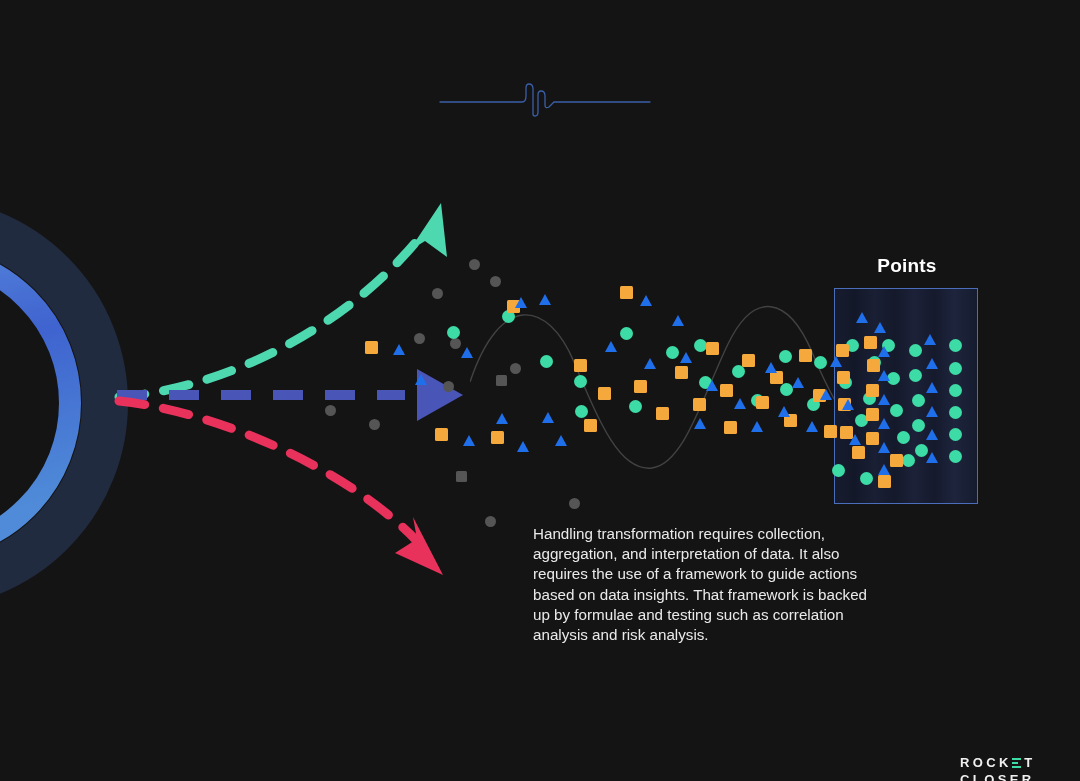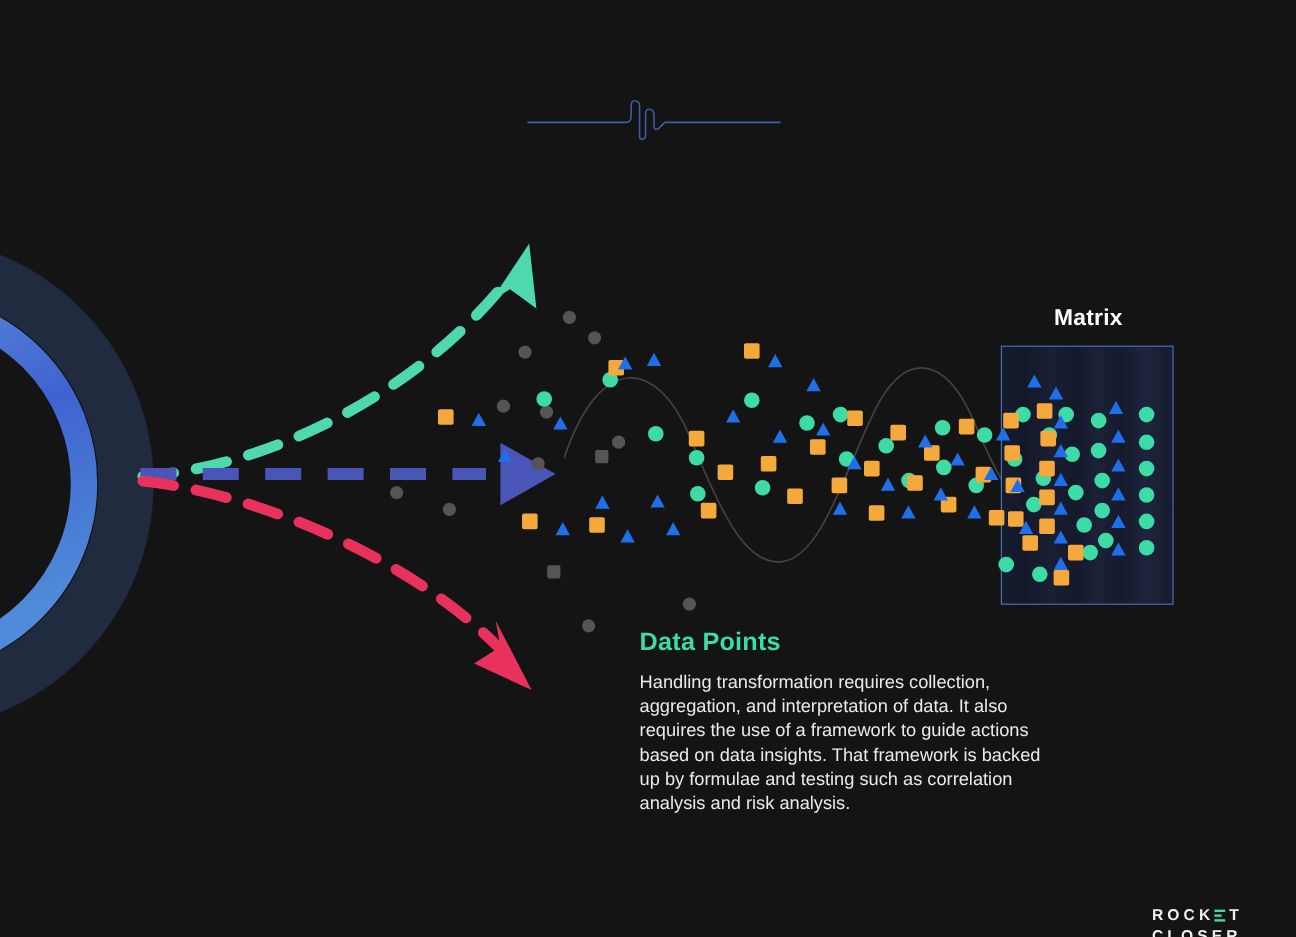--- a/index.html
+++ b/index.html
@@ -136,21 +136,21 @@
     <g>
       <path d="M24 216 C 120 226, 250 282, 322 356" fill="none" stroke="#e8325c" stroke-width="9" stroke-linecap="round" stroke-dasharray="26 19"></path>
       <path d="M348 390 L 300 368 L 322 354 L 318 332 Z" fill="#e8325c"></path>
     </g>
   </svg>
 
   <svg id="wave" viewBox="0 0 430 200">
     <path d="M0 82 C 30 -8, 78 0, 104 62 C 130 124, 150 172, 182 168 C 214 164, 232 98, 258 44 C 284 -10, 318 -4, 342 52 C 362 100, 382 140, 420 148" fill="none" stroke="rgba(155,155,155,0.34)" stroke-width="1.4"></path>
   </svg>
 
-  <div id="matrix-label">Matrix</div>
+  <div id="matrix-label">Points</div>
   <div id="matrix-box"></div>
 
   <div id="shapes">
       <div class="sh circ" style="width: 11px; height: 11px; background: rgb(85, 85, 85); left: 468.5px; top: 258.5px;"></div>
       <div class="sh circ" style="width: 11px; height: 11px; background: rgb(85, 85, 85); left: 431.5px; top: 287.5px;"></div>
       <div class="sh circ" style="width: 11px; height: 11px; background: rgb(85, 85, 85); left: 489.5px; top: 275.5px;"></div>
       <div class="sh circ" style="width: 11px; height: 11px; background: rgb(85, 85, 85); left: 413.5px; top: 332.5px;"></div>
       <div class="sh circ" style="width: 11px; height: 11px; background: rgb(85, 85, 85); left: 449.5px; top: 337.5px;"></div>
       <div class="sh circ" style="width: 11px; height: 11px; background: rgb(85, 85, 85); left: 368.5px; top: 418.5px;"></div>
       <div class="sh circ" style="width: 11px; height: 11px; background: rgb(85, 85, 85); left: 324.5px; top: 404.5px;"></div>
@@ -270,21 +270,20 @@
       <div class="sh tri" style="border-left-width: 6.5px; border-right-width: 6.5px; border-bottom-width: 11.96px; border-bottom-color: rgb(31, 111, 235); left: 877.5px; top: 464.02px;"></div>
       <div class="sh tri" style="border-left-width: 6.5px; border-right-width: 6.5px; border-bottom-width: 11.96px; border-bottom-color: rgb(31, 111, 235); left: 923.5px; top: 334.02px;"></div>
       <div class="sh tri" style="border-left-width: 6.5px; border-right-width: 6.5px; border-bottom-width: 11.96px; border-bottom-color: rgb(31, 111, 235); left: 925.5px; top: 358.02px;"></div>
       <div class="sh tri" style="border-left-width: 6.5px; border-right-width: 6.5px; border-bottom-width: 11.96px; border-bottom-color: rgb(31, 111, 235); left: 925.5px; top: 382.02px;"></div>
       <div class="sh tri" style="border-left-width: 6.5px; border-right-width: 6.5px; border-bottom-width: 11.96px; border-bottom-color: rgb(31, 111, 235); left: 925.5px; top: 406.02px;"></div>
       <div class="sh tri" style="border-left-width: 6.5px; border-right-width: 6.5px; border-bottom-width: 11.96px; border-bottom-color: rgb(31, 111, 235); left: 925.5px; top: 429.02px;"></div>
       <div class="sh tri" style="border-left-width: 6.5px; border-right-width: 6.5px; border-bottom-width: 11.96px; border-bottom-color: rgb(31, 111, 235); left: 925.5px; top: 452.02px;"></div>
     </div>
 
   <div id="caption">
-    <h2>Data Points</h2>
     <p>Handling transformation requires collection, aggregation, and interpretation of data. It also requires the use of a framework to guide actions based on data insights. That framework is backed up by formulae and testing such as correlation analysis and risk analysis.</p>
   </div>
 
   <div id="logo">
     <div class="row">
       <span>ROCK</span>
       <span class="e-mark">
           <i></i>
           <i></i>
           <i></i>

